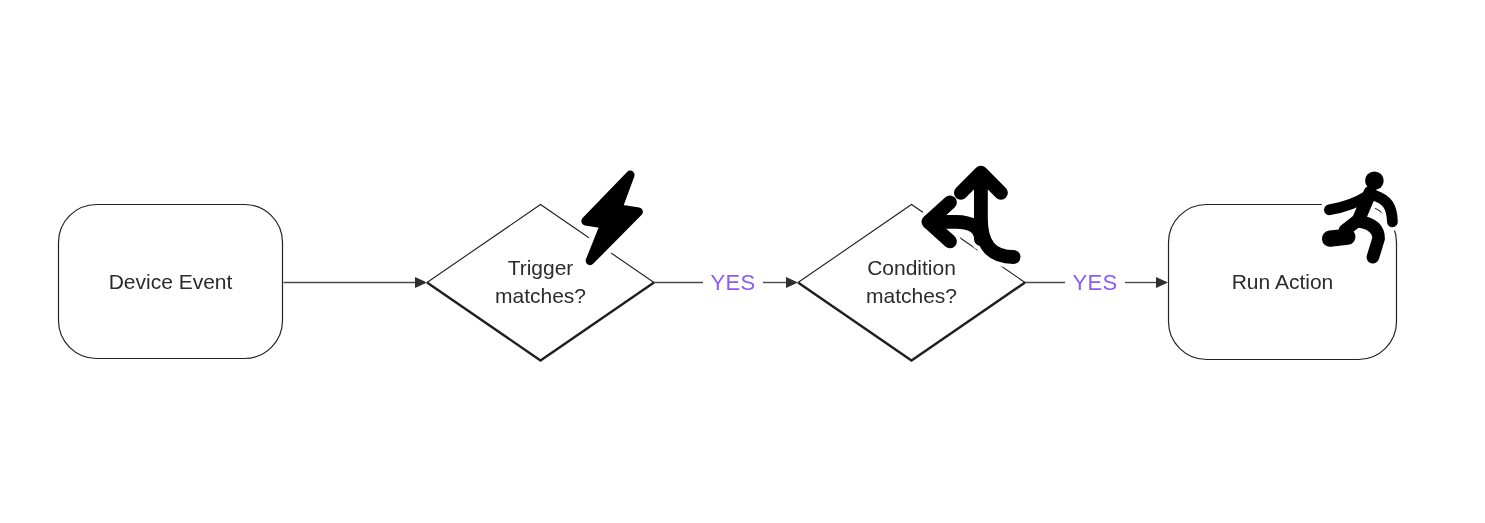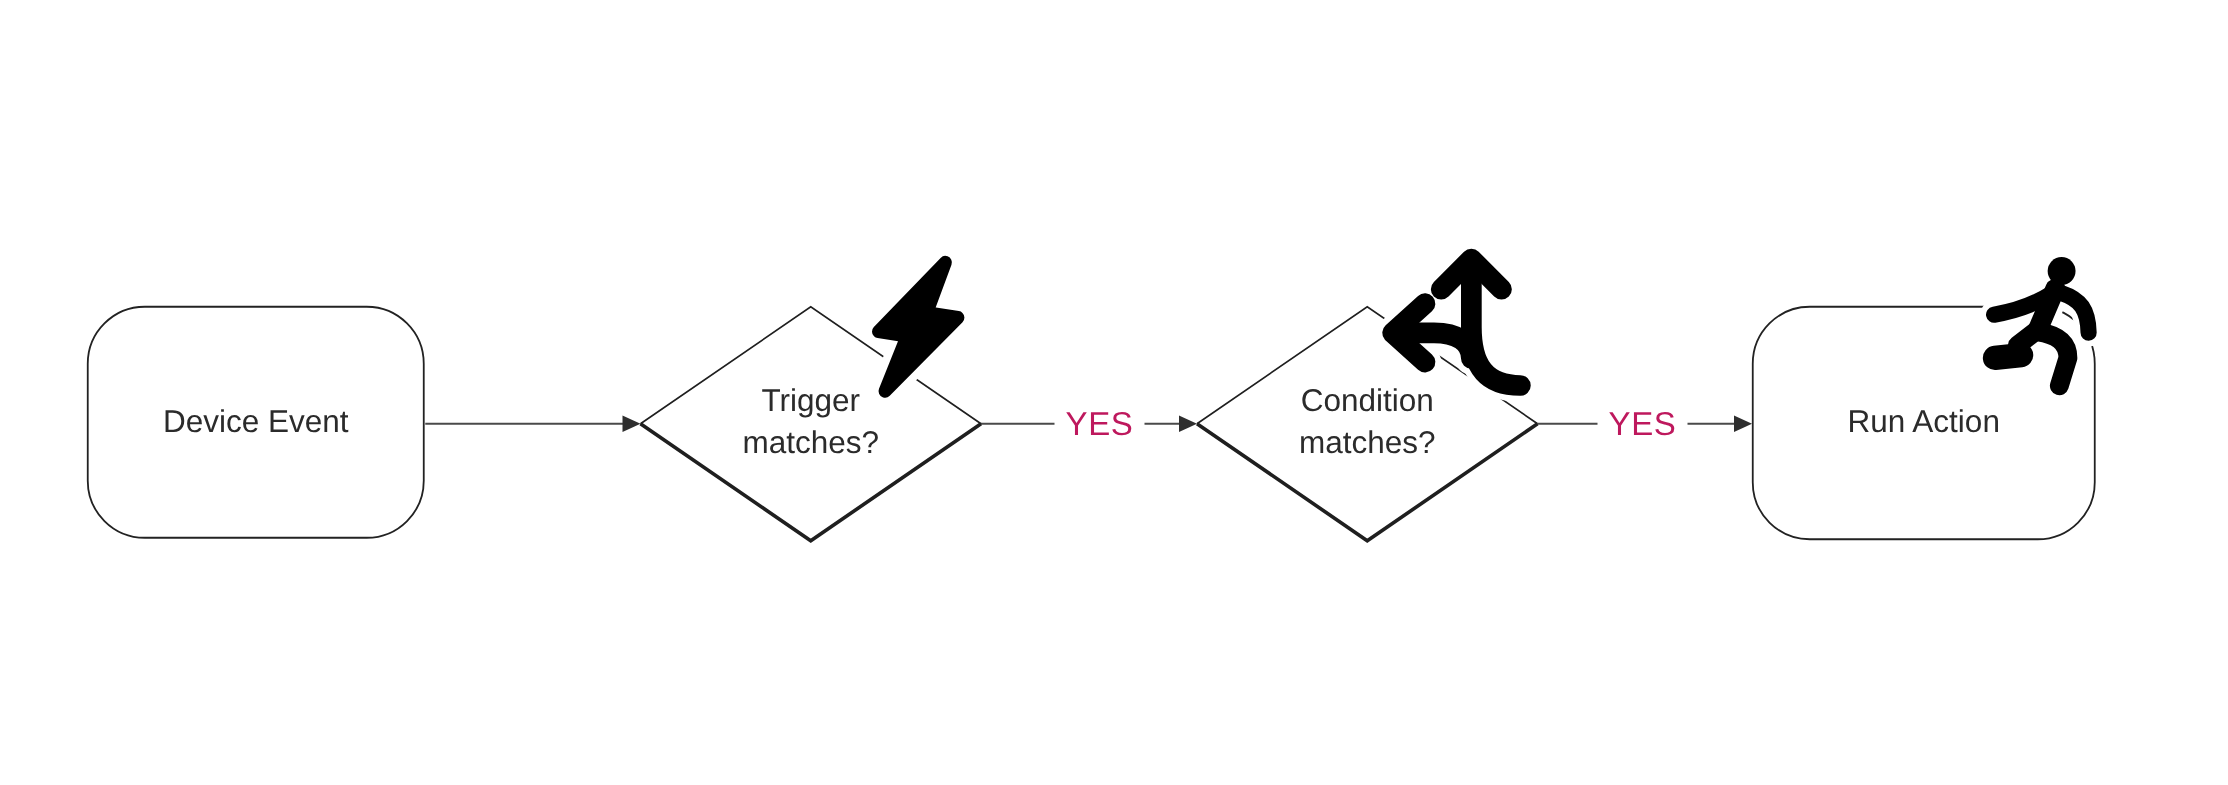--- a/index.html
+++ b/index.html
@@ -12,21 +12,21 @@
     text-decoration:underline;
   }
   .layer{position:absolute;left:0;top:0;}
   .label{
     position:absolute;
     display:flex;align-items:center;justify-content:center;
     color:#2b2b2b;font-size:21px;text-align:center;
     pointer-events:none;white-space:nowrap;
   }
   .diamond-label{flex-direction:column;line-height:28px;}
-  .edge-label{font-size:22px;color:#be185d;letter-spacing:0.4px;}
+  .edge-label{font-size:22px;color:#8b5cf6;letter-spacing:0.4px;}
 </style>
 </head>
 <body>
 
 <div class="canvas">
 
   <svg class="layer" width="1485" height="523" viewBox="0 0 1485 523">
 
     <g stroke="#4a4a4a" stroke-width="1.4" fill="none">
 

